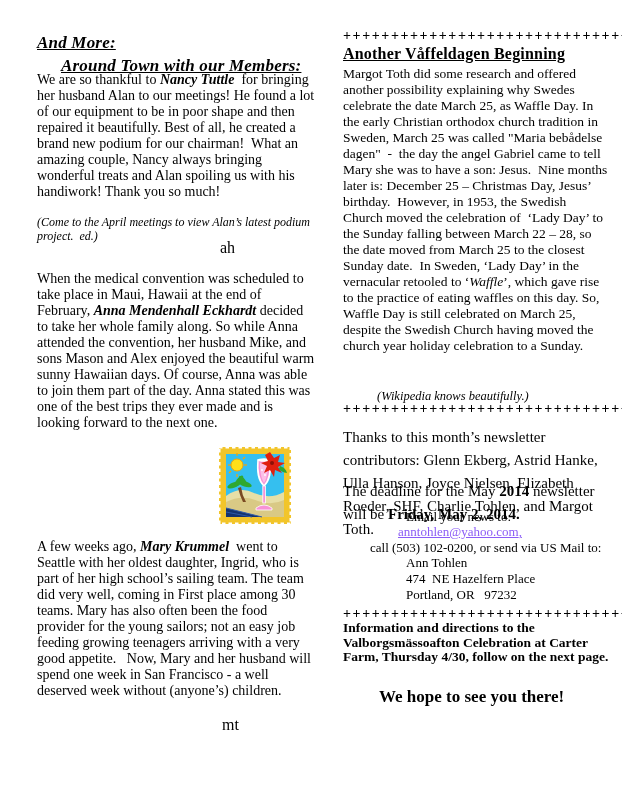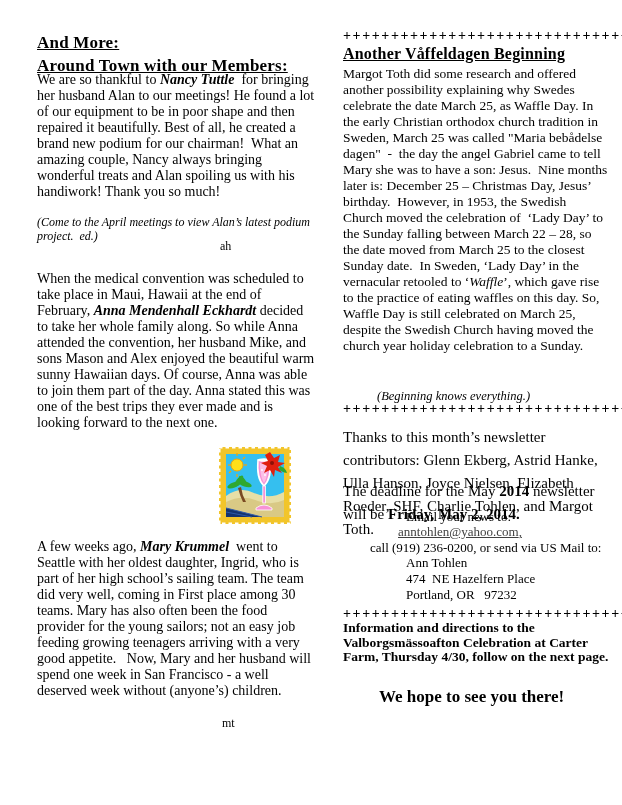--- a/index.html
+++ b/index.html
@@ -4,46 +4,46 @@
 <style>
   html,body{margin:0;padding:0;background:#ffffff;}
   body{
     width:622px;height:805px;position:relative;overflow:hidden;
     font-family:"Liberation Serif","DejaVu Serif",serif;color:#000;
   }
   .abs{position:absolute;}
   
   .col-left{left:37px;width:280px;}
   .col-right{left:343px;width:266px;}
-  .h-left{font-size:17px;font-weight:bold;text-decoration:underline;letter-spacing:.2px;}
+  .h-left{font-size:17px;font-weight:bold;font-style:italic;text-decoration:underline;letter-spacing:.2px;}
   .body-text{font-size:14px;line-height:16px;white-space:pre-wrap;}
   .member-name{font-weight:bold;font-style:italic;}
   .editor-note{font-size:12px;line-height:13.5px;font-style:italic;white-space:pre-wrap;}
-  .initials{font-size:12px;}
+  .initials{font-size:16px;}
   
   .plus-row{font-size:14px;font-weight:bold;letter-spacing:1.6px;white-space:nowrap;}
   .h-right{font-size:16px;font-weight:bold;text-decoration:underline;letter-spacing:.2px;}
   .rt-body{font-size:13.5px;line-height:16px;white-space:pre-wrap;}
   .wiki-note{font-size:12.5px;font-style:italic;}
   .small-body{font-size:15px;line-height:23px;white-space:pre-wrap;}
   .mail-line{font-size:13px;line-height:15px;white-space:pre-wrap;}
-  .email-link{color:#404040;text-decoration:underline;cursor:pointer;}
+  .email-link{color:#8b5cf6;text-decoration:underline;cursor:pointer;}
   .bold-info{font-size:13.5px;line-height:14.5px;font-weight:bold;white-space:pre-wrap;}
   .hope{font-size:17px;font-weight:bold;}
   .waffle-it{font-style:italic;}
   b.inline-b{font-weight:bold;}
 </style>
 </head>
 <body>
 
 <div>
 
   <div class="abs col-left h-left" style="top:33px;">And More:</div>
 
-  <div class="abs col-left h-left" style="top:56px;">Around Town with our Members:</div>
+  <div class="abs col-left h-left" style="top:56px;margin-left:24px;">Around Town with our Members:</div>
 
   <p class="abs col-left body-text" style="top:72px;margin:0;"><span>We are so thankful to </span><span class="member-name">Nancy Tuttle</span><span>  for bringing her husband Alan to our meetings! He found a lot of our equipment to be in poor shape and then repaired it beautifully. Best of all, he created a brand new podium for our chairman!  What an amazing couple, Nancy always bringing wonderful treats and Alan spoiling us with his handiwork! Thank you so much!</span></p>
 
   <p class="abs col-left editor-note" style="top:216px;margin:0;font-style:italic;">(Come to the April meetings to view Alan’s latest podium project.  ed.)</p>
 
   <div class="abs initials" style="left:220px;top:239px;">ah</div>
 
   <p class="abs col-left body-text" style="top:271px;margin:0;"><span>When the medical convention was scheduled to take place in Maui, Hawaii at the end of February, </span><span class="member-name">Anna Mendenhall Eckhardt</span><span> decided to take her whole family along. So while Anna attended the convention, her husband Mike, and sons Mason and Alex enjoyed the beautiful warm sunny Hawaiian days. Of course, Anna was able to join them part of the day. Anna stated this was one of the best trips they ever made and is looking forward to the next one.</span></p>
 
   <div class="abs" style="left:218px;top:446px;width:74px;height:79px;">
@@ -98,33 +98,33 @@
   <p class="abs col-left body-text" style="top:539px;margin:0;"><span>A few weeks ago, </span><span class="member-name">Mary Krummel</span><span>  went to Seattle with her oldest daughter, Ingrid, who is part of her high school’s sailing team. The team did very well, coming in First place among 30 teams. Mary has also often been the food provider for the young sailors; not an easy job feeding growing teenagers arriving with a very good appetite.   Now, Mary and her husband will spend one week in San Francisco - a well deserved week without (anyone’s) children.</span></p>
 
   <div class="abs initials" style="left:222px;top:716px;">mt</div>
 
   <div class="abs col-right plus-row" style="top:28px;">+++++++++++++++++++++++++++++++++</div>
 
   <div class="abs col-right h-right" style="top:45px;font-family:Liberation Serif, serif;">Another Våffeldagen Beginning</div>
 
   <p class="abs col-right rt-body" style="top:66px;margin:0;"><span>Margot Toth did some research and offered another possibility explaining why Swedes celebrate the date March 25, as Waffle Day. In the early Christian orthodox church tradition in Sweden, March 25 was called "Maria bebådelse dagen"  -  the day the angel Gabriel came to tell Mary she was to have a son: Jesus.  Nine months later is: December 25 – Christmas Day, Jesus’ birthday.  However, in 1953, the Swedish Church moved the celebration of  ‘Lady Day’ to the Sunday falling between March 22 – 28, so the date moved from March 25 to the closest Sunday date.  In Sweden, ‘Lady Day’ in the vernacular retooled to ‘</span><span class="waffle-it">Waffle</span><span>’, which gave rise to the practice of eating waffles on this day. So, Waffle Day is still celebrated on March 25, despite the Swedish Church having moved the church year holiday celebration to a Sunday.</span></p>
 
-  <div class="abs wiki-note" style="left:377px;top:389px;">(Beginning knows everything.)</div>
+  <div class="abs wiki-note" style="left:377px;top:389px;">(Wikipedia knows beautifully.)</div>
 
   <div class="abs col-right plus-row" style="top:401px;">+++++++++++++++++++++++++++++++++</div>
 
   <p class="abs col-right small-body" style="top:426px;margin:0;">Thanks to this month’s newsletter contributors: Glenn Ekberg, Astrid Hanke, Ulla Hanson, Joyce Nielsen, Elizabeth Roeder, SHF, Charlie Tohlen, and Margot Toth.</p>
 
   <p class="abs col-right small-body" style="top:480px;margin:0;"><span>The deadline for the May </span><b class="inline-b">2014</b><span> newsletter will be </span><b class="inline-b">Friday, May 2, 2014.</b></p>
 
   <div class="abs mail-line" style="left:406px;top:509px;">Email your news to:</div>
 
   <div class="abs mail-line" style="left:398px;top:524px;"><a class="email-link">anntohlen@yahoo.com</a><span class="email-link">,</span></div>
 
-  <div class="abs mail-line" style="left:370px;top:540px;">call (919) 236-0200, or send via US Mail to:</div>
+  <div class="abs mail-line" style="left:370px;top:540px;">call (503) 102-0200, or send via US Mail to:</div>
 
   <div class="abs mail-line" style="left:406px;top:555px;">Ann Tohlen</div>
 
   <div class="abs mail-line" style="left:406px;top:571px;">474  NE Hazelfern Place</div>
 
   <div class="abs mail-line" style="left:406px;top:587px;">Portland, OR   97232</div>
 
   <div class="abs col-right plus-row" style="top:606px;">+++++++++++++++++++++++++++++++++</div>
 
   <p class="abs col-right bold-info" style="top:621px;margin:0;">Information and directions to the Valborgsmässoafton Celebration at Carter Farm, Thursday 4/30, follow on the next page.</p>

